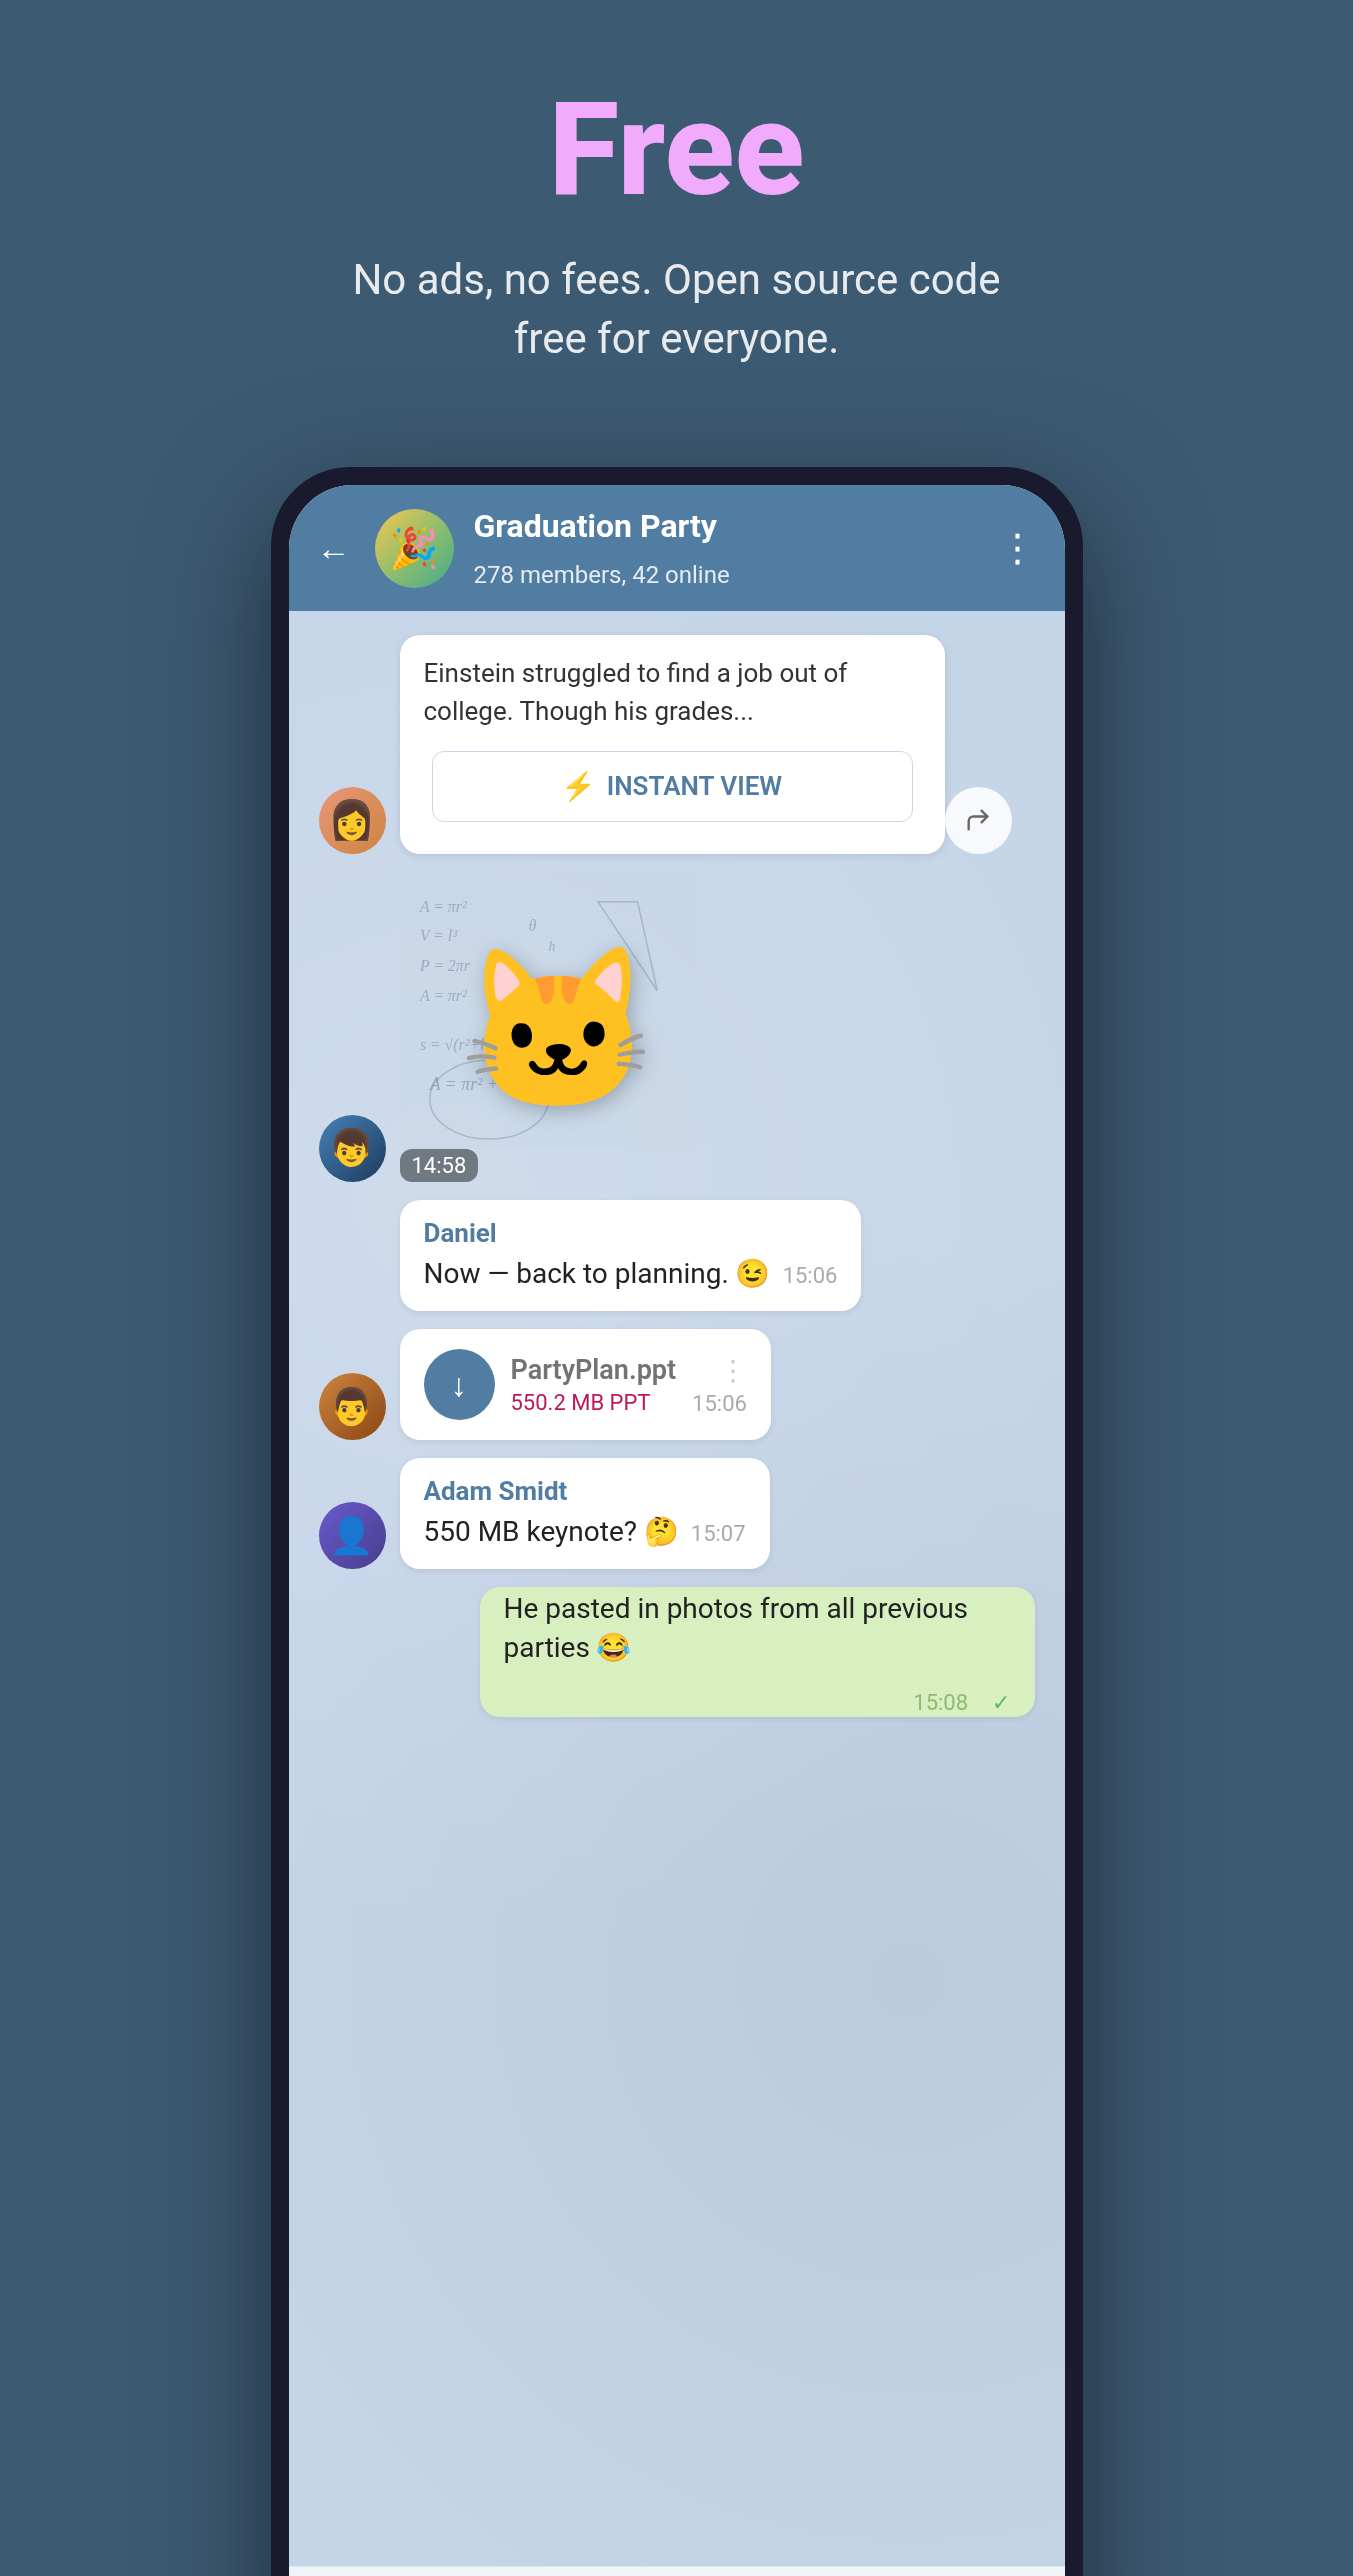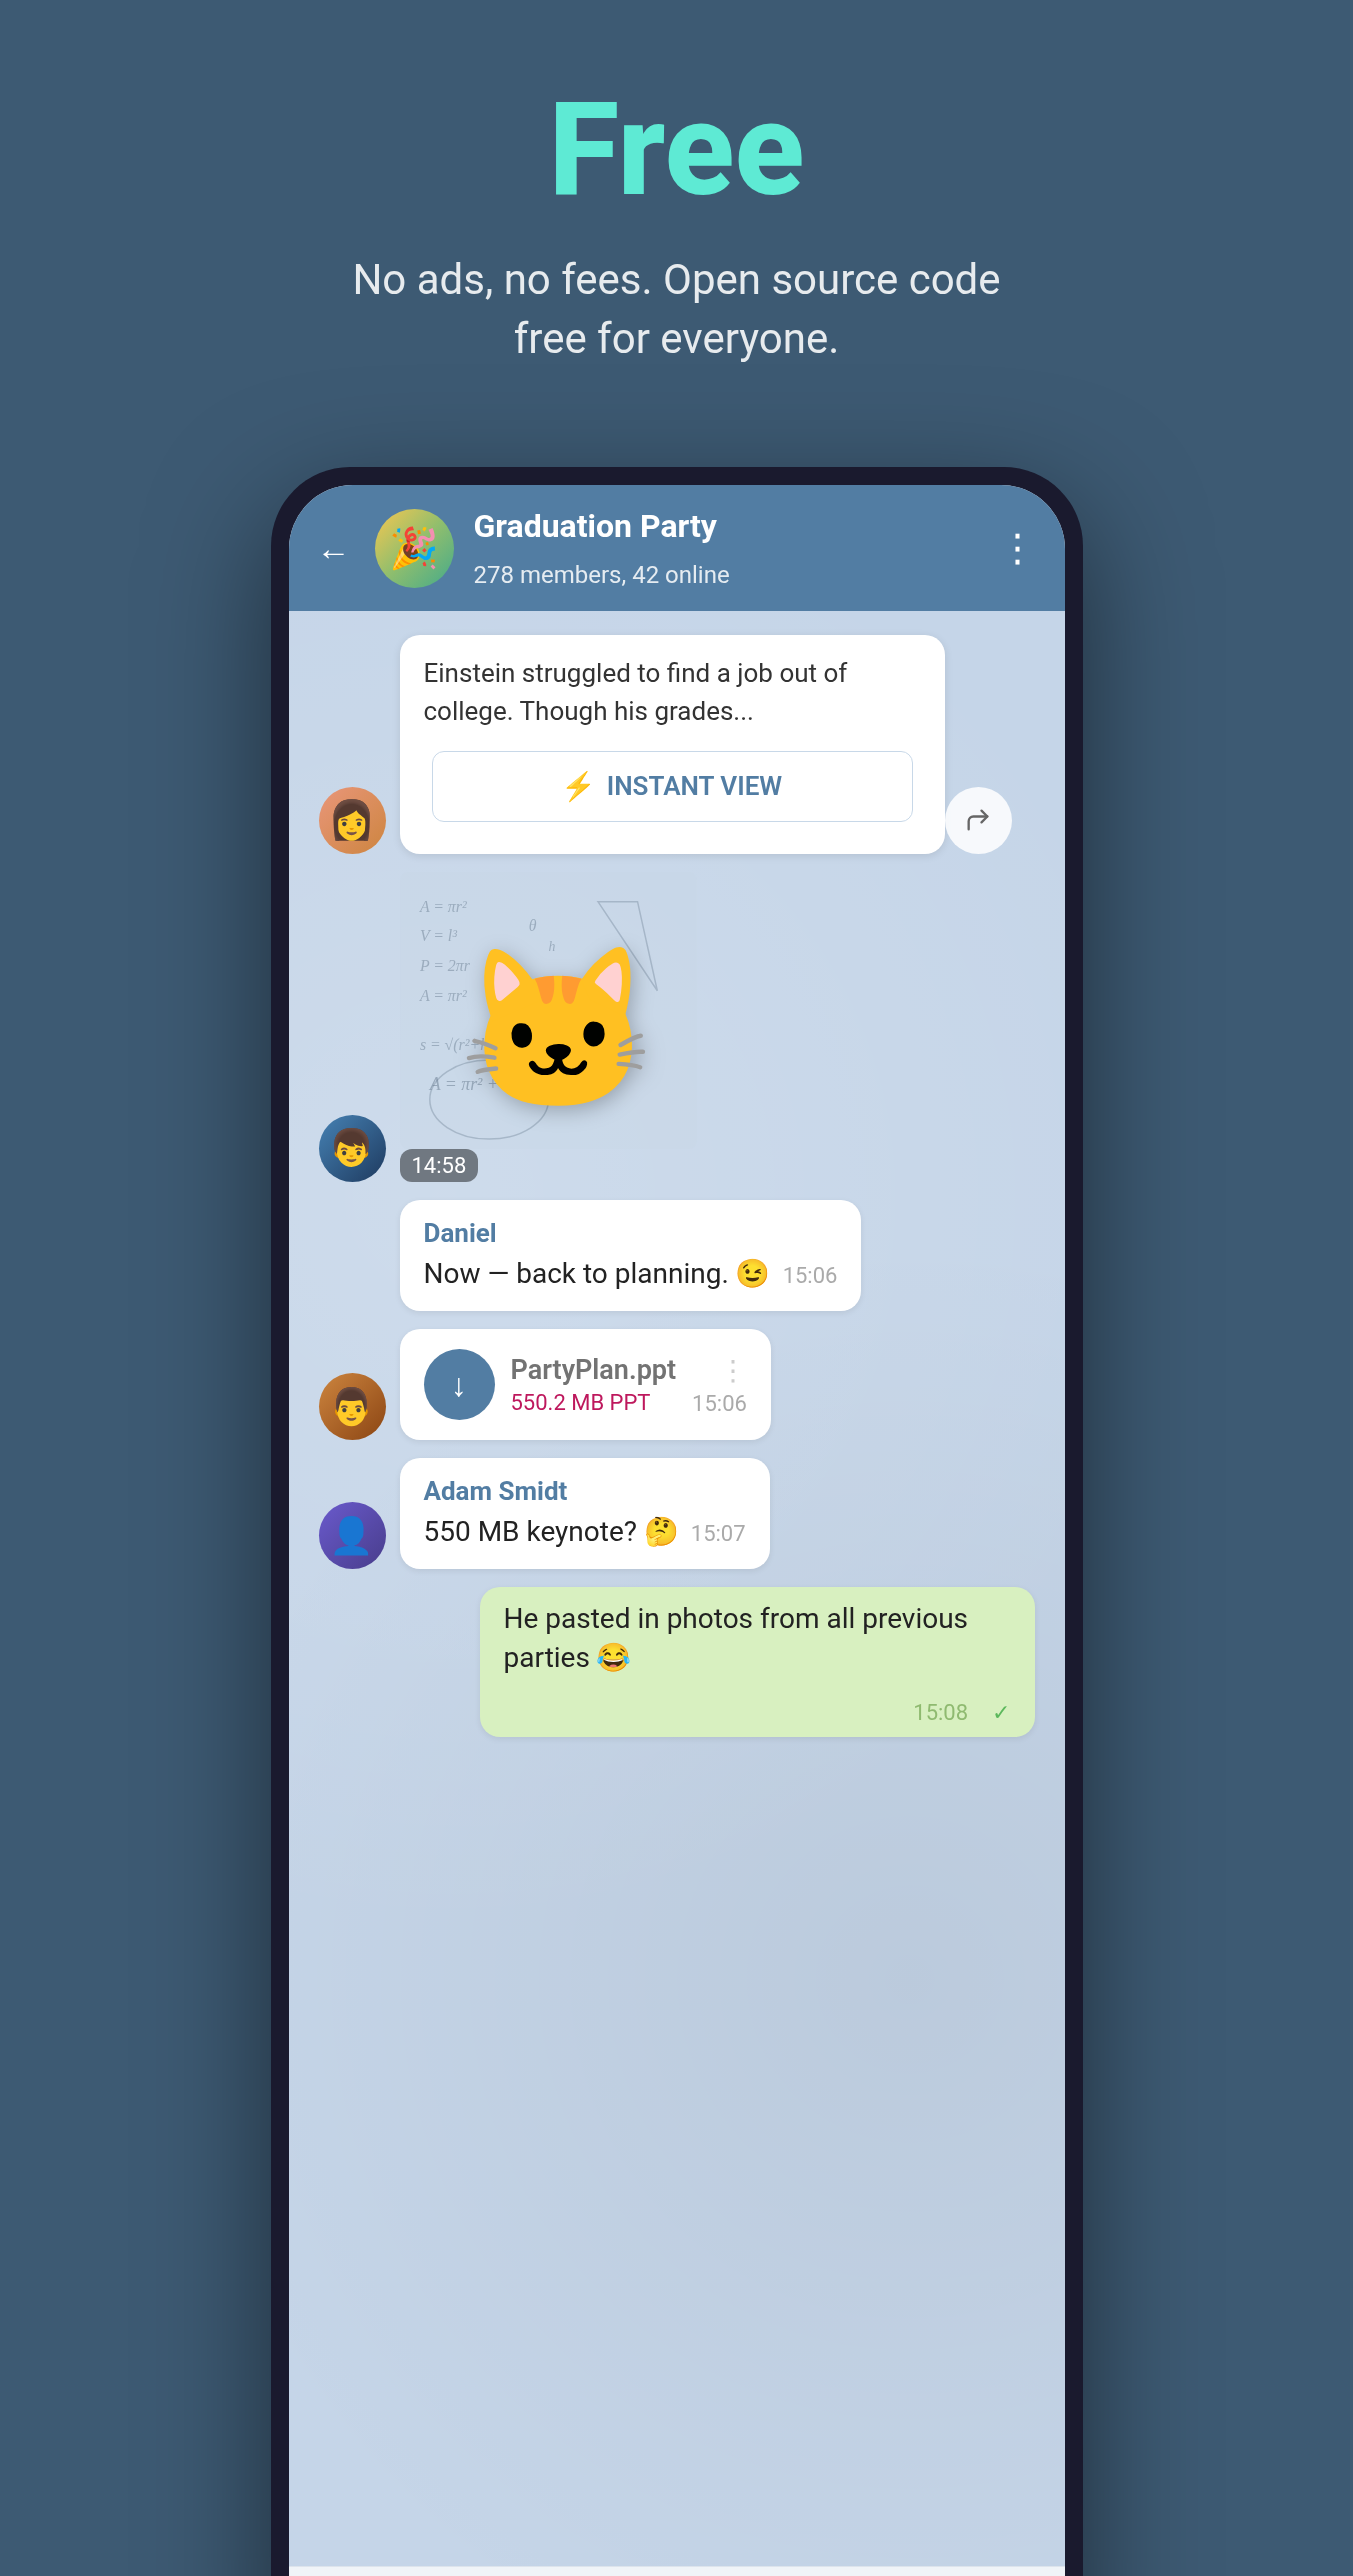--- a/index.html
+++ b/index.html
@@ -22,21 +22,21 @@
       align-items: center;
       padding: 79px 40px 59px;
       color: white;
       text-align: center;
     }
     .hero-title {
       font-size: 129px;
       font-weight: 800;
       line-height: 1.1;
       margin-bottom: 30px;
-      color: #5eead4;
+      color: #f0abfc;
     }
     .hero-subtitle {
       font-size: 42px;
       font-weight: 400;
       line-height: 1.4;
       color: rgba(255,255,255,0.88);
       max-width: 694px;
     }
 
     
@@ -300,21 +300,21 @@
     }
 
     
     .own-message {
       display: flex;
       justify-content: flex-end;
     }
     .own-bubble {
       background: #d8f0c0;
       border-radius: 20px;
-      padding: 12px 24px;
+      padding: 2px 24px;
       max-width: 555px;
       box-shadow: 0 2px 6px rgba(0,0,0,0.08);
     }
     .own-msg-text {
       font-size: 28px;
       color: #222;
       line-height: 1.4;
     }
     .own-msg-footer {
       display: flex;

